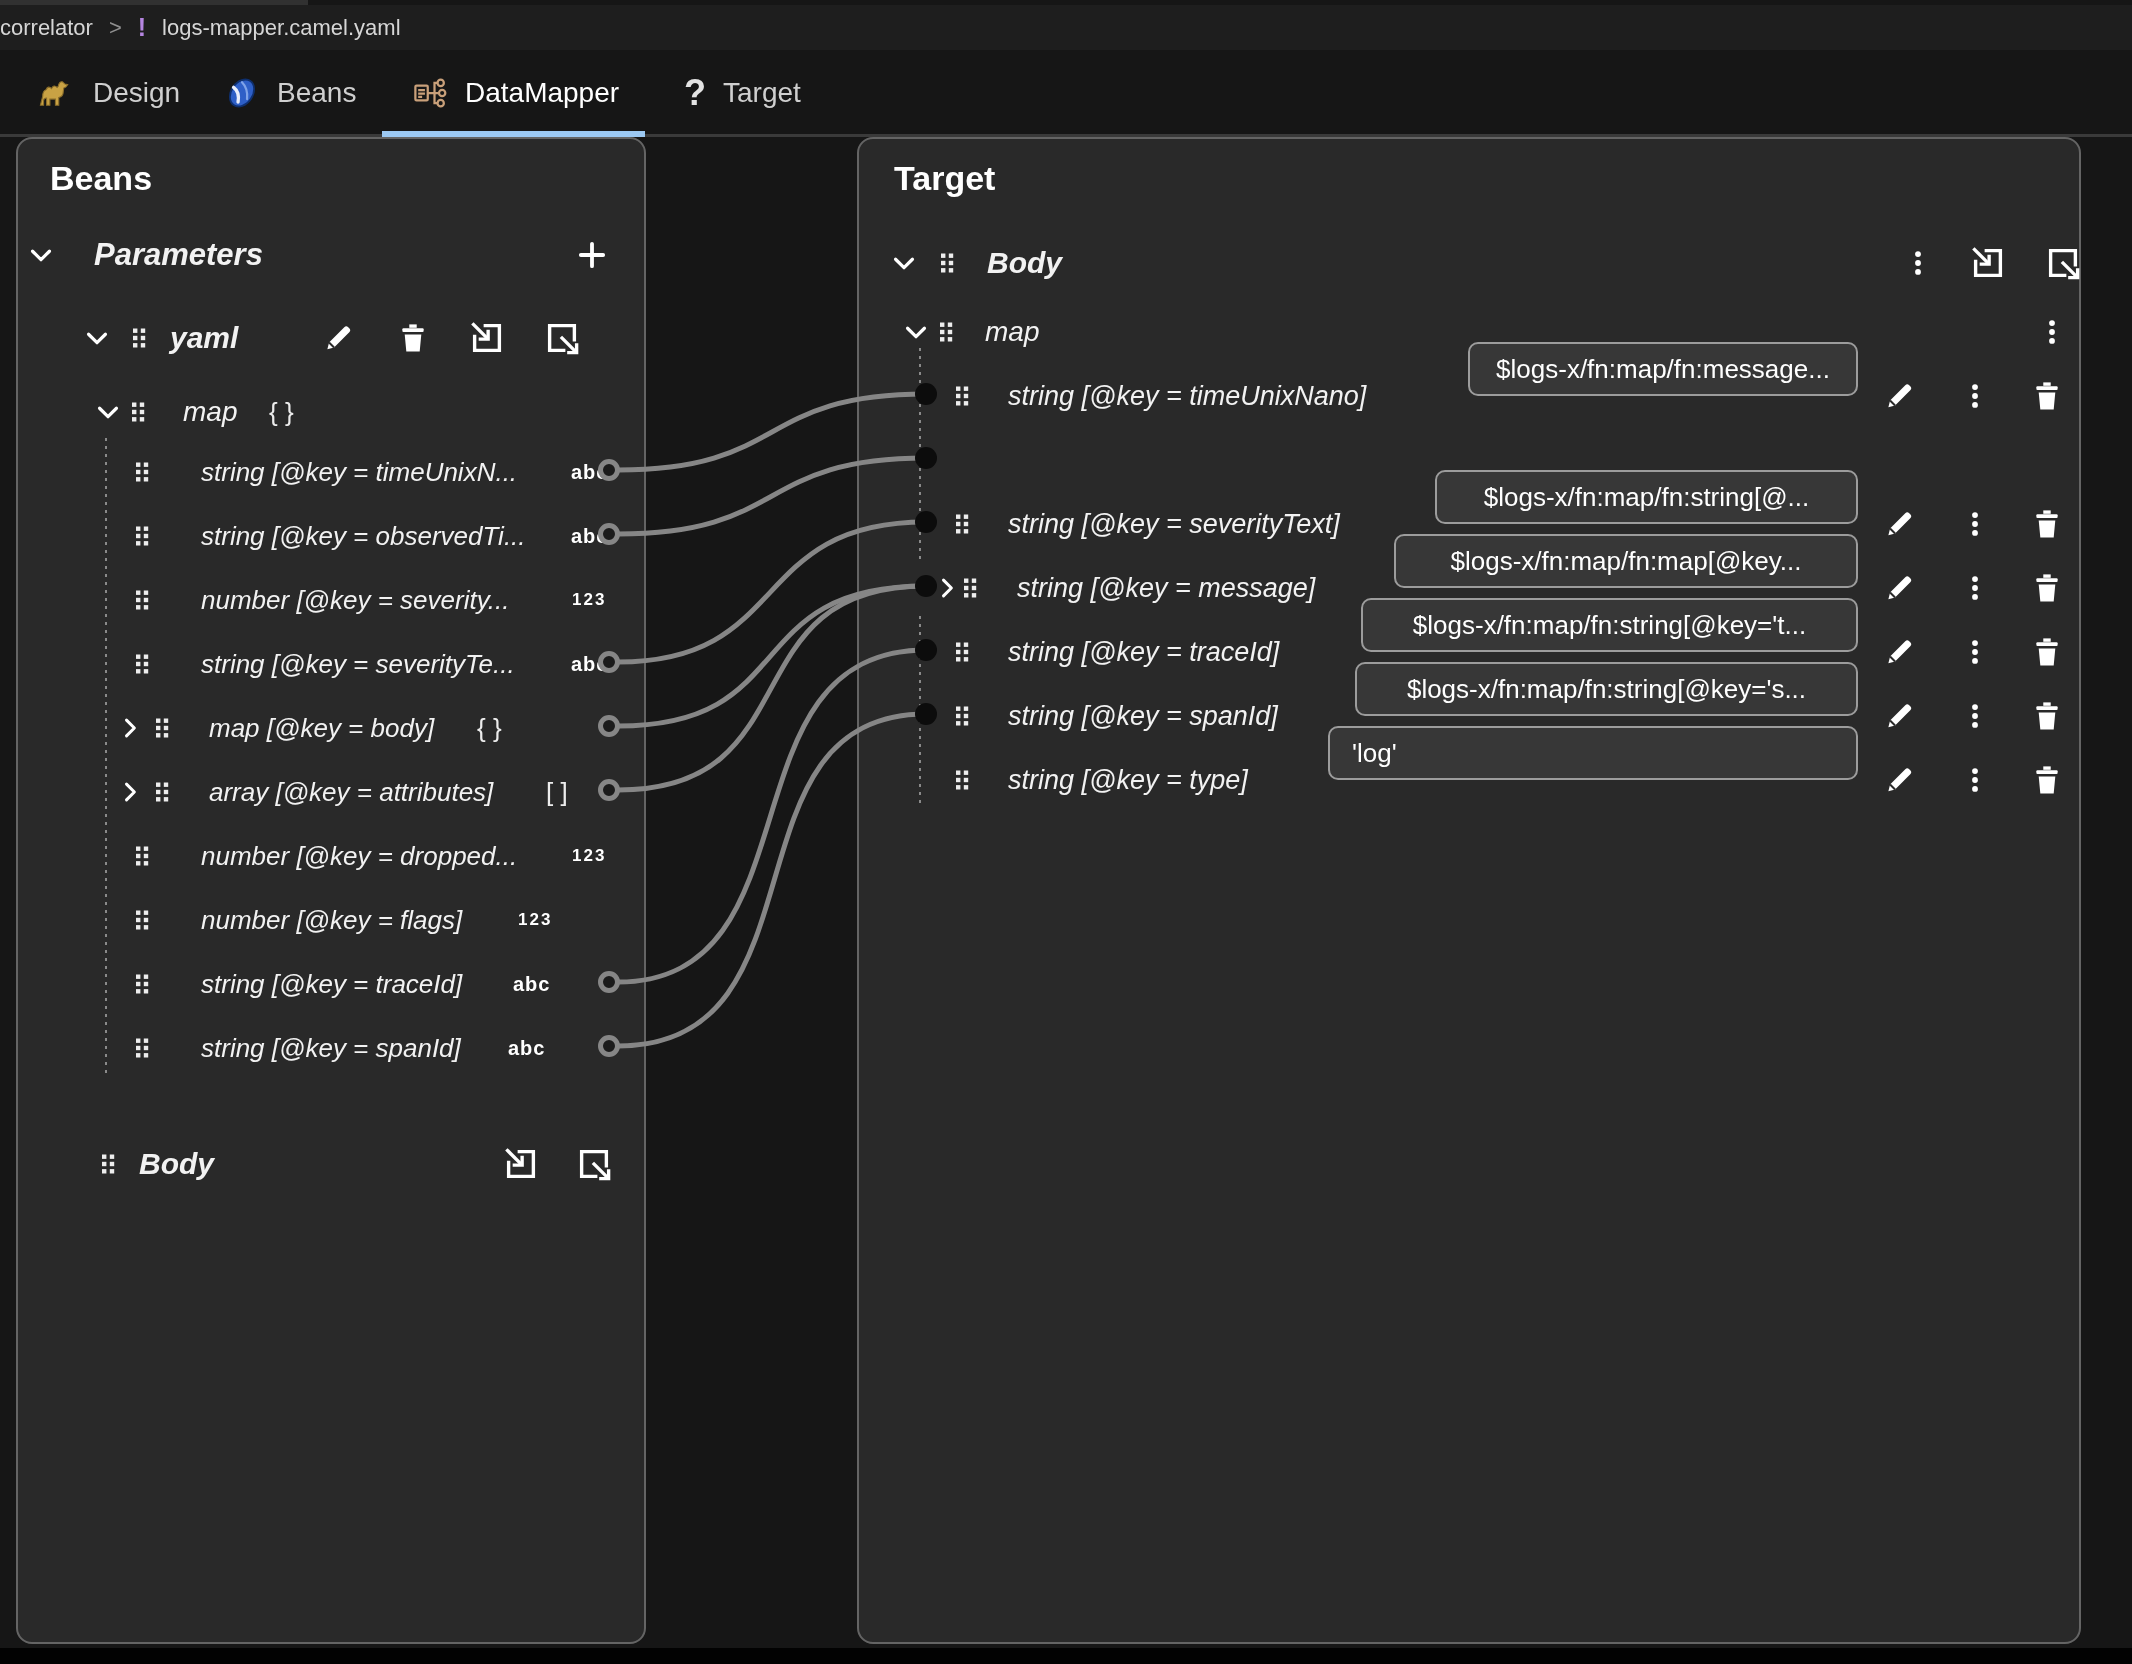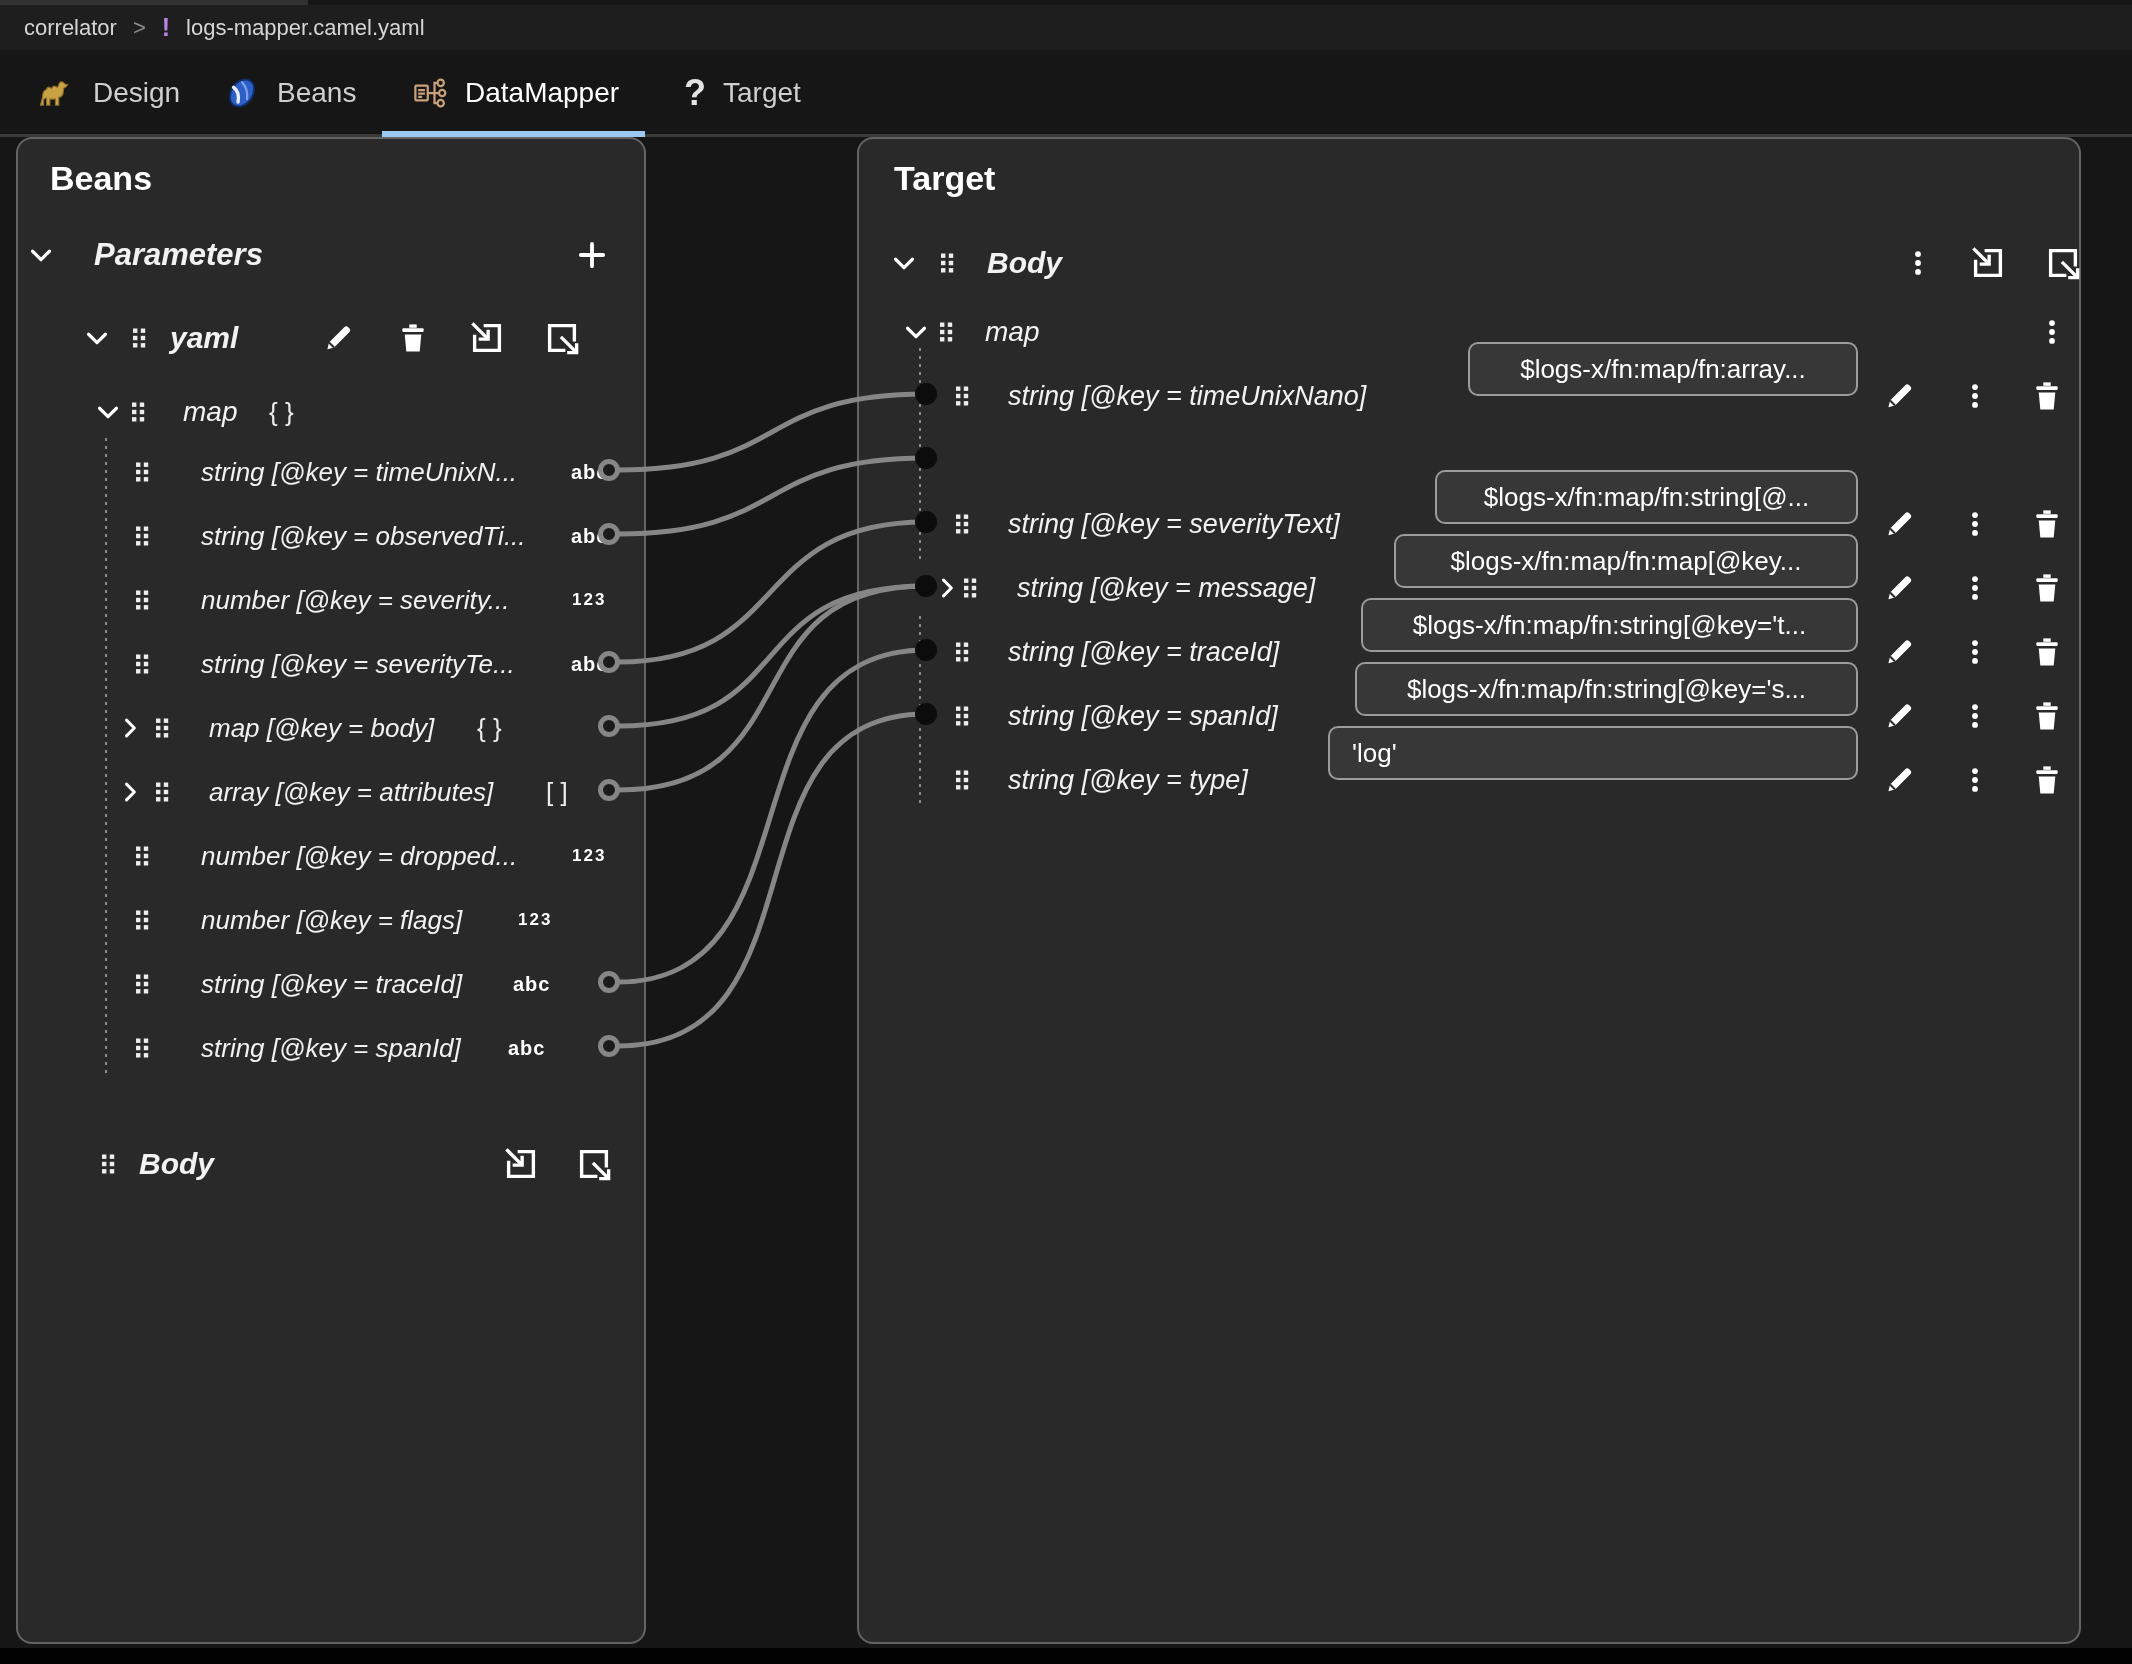--- a/index.html
+++ b/index.html
@@ -2,21 +2,21 @@
 <html><head>
 <meta charset="utf-8">
 <style>
   html,body{margin:0;padding:0;background:#101010;}
   #app{position:relative;width:2132px;height:1664px;background:#161616;overflow:hidden;
        font-family:"Liberation Sans",sans-serif;color:#fff;}
 
   
   .topstrip{position:absolute;left:0;top:0;width:308px;height:5px;background:#313131;}
   .breadcrumb{position:absolute;left:0;top:5px;width:100%;height:45px;background:#1e1e1e;
-              display:flex;align-items:center;gap:16px;padding-left:24px;box-sizing:border-box;
+              display:flex;align-items:center;gap:16px;box-sizing:border-box;
               font-size:22px;font-weight:500;color:#d6d6d6;}
   .crumb-sep{color:#8f8f8f;font-size:22px;}
   .crumb-warn{color:#b585e0;font-weight:bold;font-size:25px;}
 
   .tabbar-border{position:absolute;top:134px;left:0;width:100%;height:3px;background:#3a3a3a;}
   .tab-underline{position:absolute;top:131px;left:382px;width:263px;height:6px;background:#9cc9f3;}
   .tab{position:absolute;top:62px;height:62px;display:flex;align-items:center;gap:17px;
        font-size:28px;color:#cfcfcf;cursor:pointer;}
   .tab.active{color:#ffffff;}
   .qmark{font-size:36px;font-weight:bold;color:#e3e3e3;}
@@ -331,21 +331,21 @@
     </div>
 
     <div class="guide" style="left:60px;top:209px;height:212px"></div>
     <div class="guide" style="left:60px;top:477px;height:192px"></div>
 
     <div class="hrow" style="top:225px">
       <svg class="ic ic-dim" style="left:87px" width="32" height="32" viewBox="0 0 32 32">
           <use href="#sym-handle"></use>
         </svg>
       <span class="lbl r27" style="left:149px">string [@key = timeUnixNano]</span>
-      <div class="expr-input" style="right:221px;width:390px">$logs-x/fn:map/fn:array...</div>
+      <div class="expr-input" style="right:221px;width:390px">$logs-x/fn:map/fn:message...</div>
       <svg class="ic" style="left:1023px" width="34" height="34" viewBox="0 0 32 32">
           <use href="#sym-pencil"></use>
         </svg>
       <svg class="ic" style="left:1101px" width="30" height="30" viewBox="0 0 32 32">
           <use href="#sym-kebab"></use>
         </svg>
       <svg class="ic" style="left:1171px" width="34" height="34" viewBox="0 0 32 32">
           <use href="#sym-trash"></use>
         </svg>
     </div>

